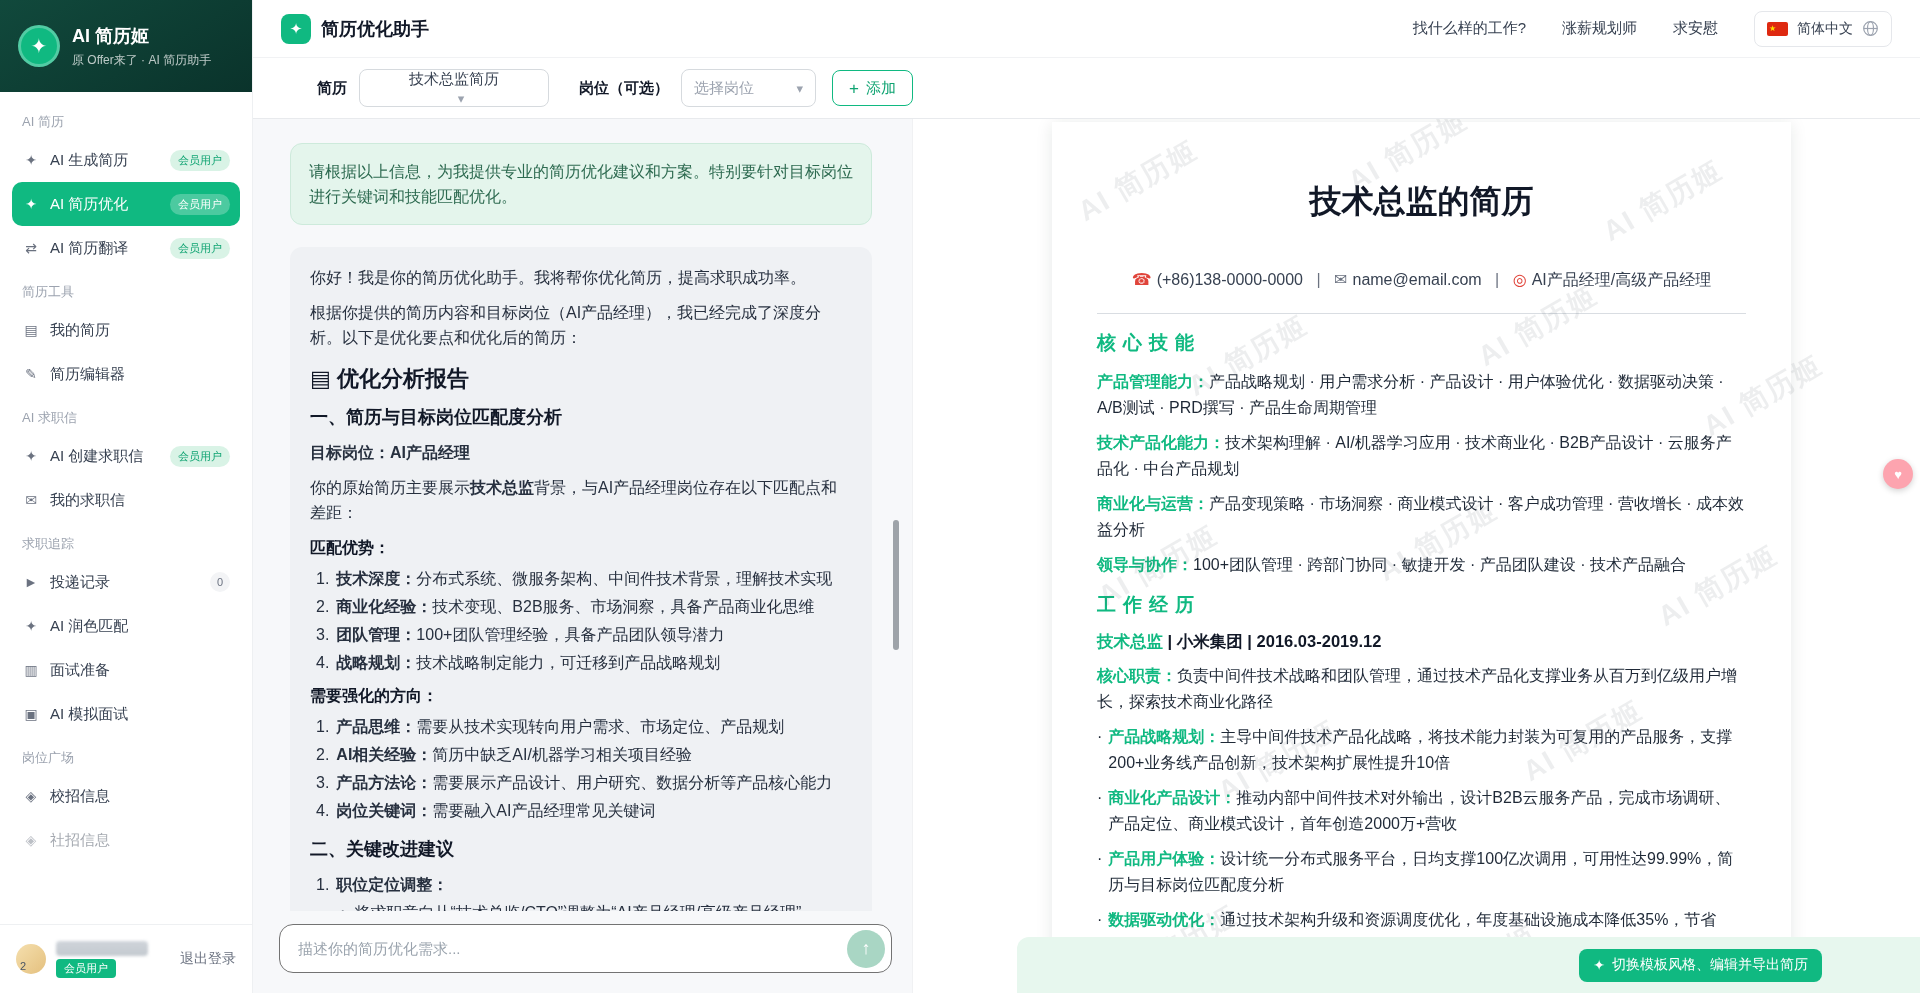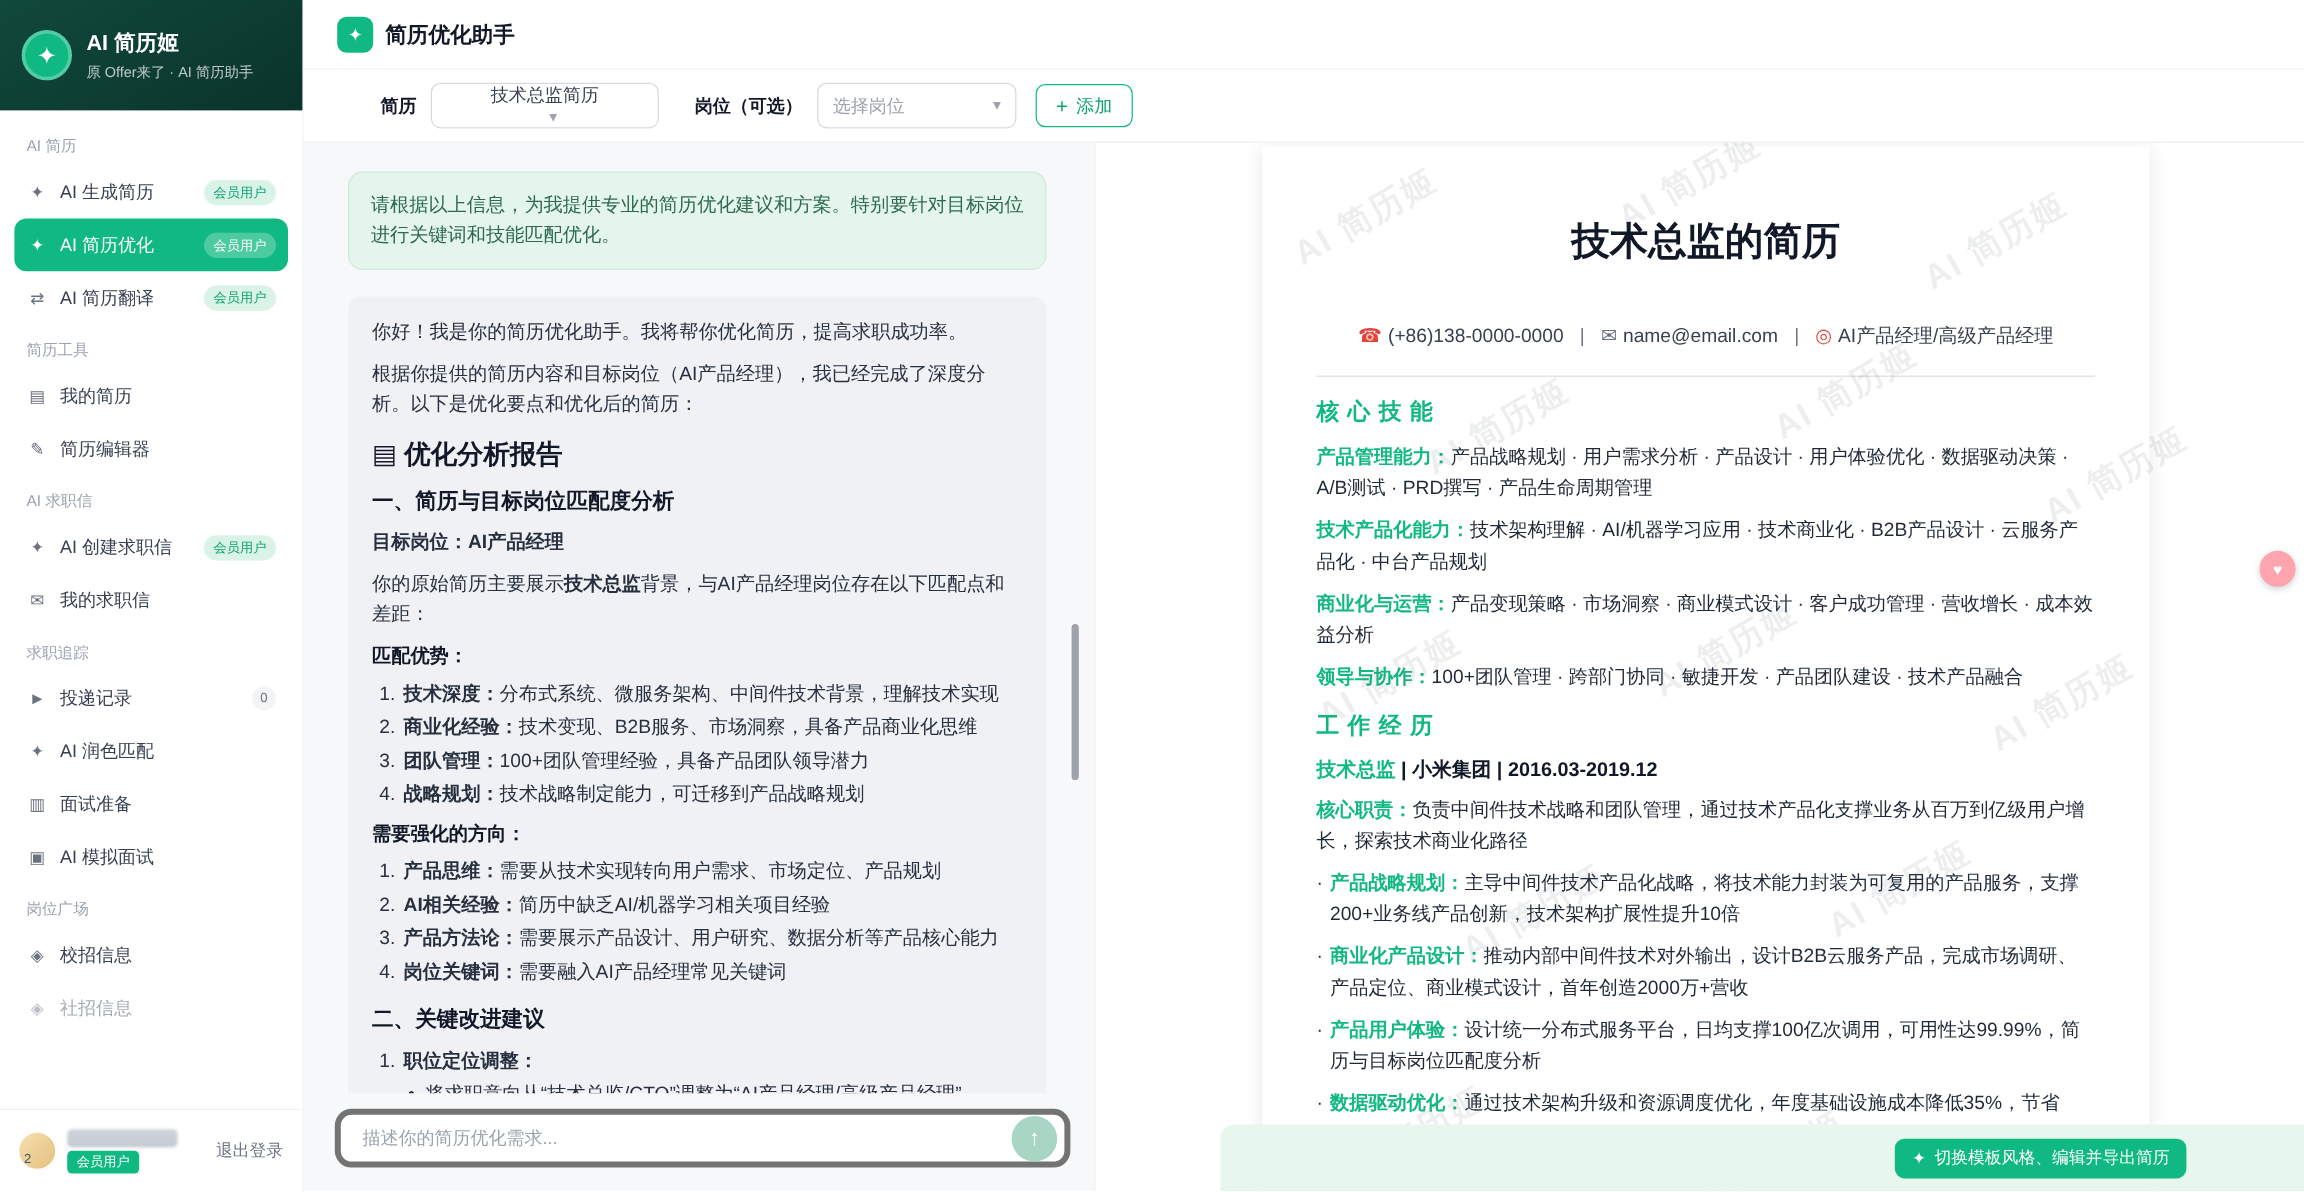--- a/index.html
+++ b/index.html
@@ -40,21 +40,21 @@
   .topnav-link { cursor:pointer; }
   .lang-pill { display:flex; align-items:center; gap:9px; border:1px solid #e5e7eb; border-radius:8px; padding:8px 12px; background:#fff; font-size:14px; color:#374151; cursor:pointer; }
   .flag { width:21px; height:14px; background:#de2910; border-radius:2px; color:#ffde00; font-size:8px; line-height:14px; padding-left:2px; }
   .globe-svg { width:17px; height:17px; stroke:#9ca3af; fill:none; stroke-width:1.4; }
 
   .toolbar { height:61px; flex:none; border-bottom:1px solid #e8eaed; display:flex; align-items:center; padding:0 30px 0 64px; background:#fff; }
   .toolbar-label { font-size:15px; color:#111827; font-weight:bold; margin-right:12px; }
   .select { height:38px; border:1px solid #d6dade; border-radius:8px; background:#fff; display:flex; align-items:center; justify-content:space-between; padding:0 12px; font-size:15px; color:#374151; cursor:pointer; }
   .select .chev { color:#9ca3af; font-size:13px; margin-left:14px; }
   .select.s1 { width:190px; margin-right:30px;flex-direction:column; }
-  .select.s2 { width:166px; margin-right:16px; }
+  .select.s2 { width:135px; margin-right:16px; }
   .select .ph { color:#9ca3af; }
   .add-btn { height:36px; border:1px solid #10b981; color:#0ea371; border-radius:8px; background:#fff; padding:0 16px; font-size:15px; display:flex; align-items:center; gap:7px; cursor:pointer; }
   .add-btn .plus { font-size:17px; line-height:1; }
 
   .content { flex:1; display:flex; min-height:0; }
 
   
   .chat-panel { width:659px; flex:none; background:#f7f8fa; display:flex; flex-direction:column; position:relative; }
   .messages { flex:1; overflow:hidden; padding:24px 40px 0 37px; }
   .msg { border-radius:12px; font-size:16px; line-height:25px; }
@@ -63,21 +63,21 @@
   .msg.assistant p { margin-bottom:10px; }
   .msg.assistant h2 { font-size:22px; color:#111827; margin:16px 0 12px; }
   .msg.assistant h3 { font-size:18px; color:#111827; margin:14px 0 10px; }
   .blabel { font-weight:bold; color:#111827; display:block; margin:8px 0 6px; }
   .oli { display:flex; gap:7px; margin:3px 0 3px 6px; }
   .oli .num { flex:none; }
   .subli { display:flex; gap:9px; margin:3px 0 3px 30px; }
   .subli .dot { flex:none; }
   .chat-scrollbar { position:absolute; right:13px; top:401px; width:6px; height:130px; border-radius:3px; background:#555d66; opacity:.55; }
   .chat-input-area { height:82px; flex:none; padding:13px 20px 20px 26px; }
-  .chat-input { height:49px; background:#fff; border:5px solid #737373; border-radius:14px; display:flex; align-items:center; padding:0 6px 0 18px; }
+  .chat-input { height:49px; background:#fff; border:1px solid #737373; border-radius:14px; display:flex; align-items:center; padding:0 6px 0 18px; }
   .chat-input input { flex:1; border:none; outline:none; background:transparent; font-size:15px; color:#374151; font-family:inherit; }
   .chat-input input::placeholder { color:#9aa3ad; }
   .send-btn { width:38px; height:38px; border-radius:50%; background:#a9d6c4; color:#fff; display:flex; align-items:center; justify-content:center; font-size:18px; border:none; cursor:pointer; flex:none; }
 
   
   .preview-panel { flex:1; background:#fff; position:relative; overflow:hidden; border-left:1px solid #f0f1f3; }
   .resume-page { position:absolute; left:139px; top:3px; width:739px; height:1080px; background:#fff; box-shadow:0 2px 16px rgba(15,35,25,.10); padding:58px 45px 40px; z-index:1; }
   .wm { position:absolute; transform:rotate(-30deg); font-size:28px; font-weight:bold; letter-spacing:2px; color:rgba(75,85,99,.10); white-space:nowrap; pointer-events:none; }
   .resume-title { text-align:center; font-size:32px; font-weight:bold; color:#111827; margin-bottom:46px; }
   .resume-contact { text-align:center; font-size:16px; color:#374151; margin-bottom:22px; }
@@ -197,20 +197,34 @@
 
   <div class="main">
 
     <header class="topbar">
       <div class="topbar-title">
         <span class="app-icon">
             <span>✦</span>
           </span>
         <span>简历优化助手</span>
       </div>
+      <nav class="topbar-nav">
+        <span class="topnav-link">找什么样的工作?</span>
+        <span class="topnav-link">涨薪规划师</span>
+        <span class="topnav-link">求安慰</span>
+        <div class="lang-pill">
+          <span class="flag"><span>★</span></span>
+          <span>简体中文</span>
+          <svg class="globe-svg" viewBox="0 0 20 20">
+            <circle cx="10" cy="10" r="8"></circle>
+              <ellipse cx="10" cy="10" rx="3.5" ry="8"></ellipse>
+              <line x1="2" y1="10" x2="18" y2="10"></line>
+          </svg>
+        </div>
+      </nav>
     </header>
 
     <div class="toolbar">
       <span class="toolbar-label">简历</span>
       <div class="select s1">
         <span>技术总监简历</span>
         <span class="chev">▾</span>
       </div>
       <span class="toolbar-label">岗位（可选）</span>
       <div class="select s2">

